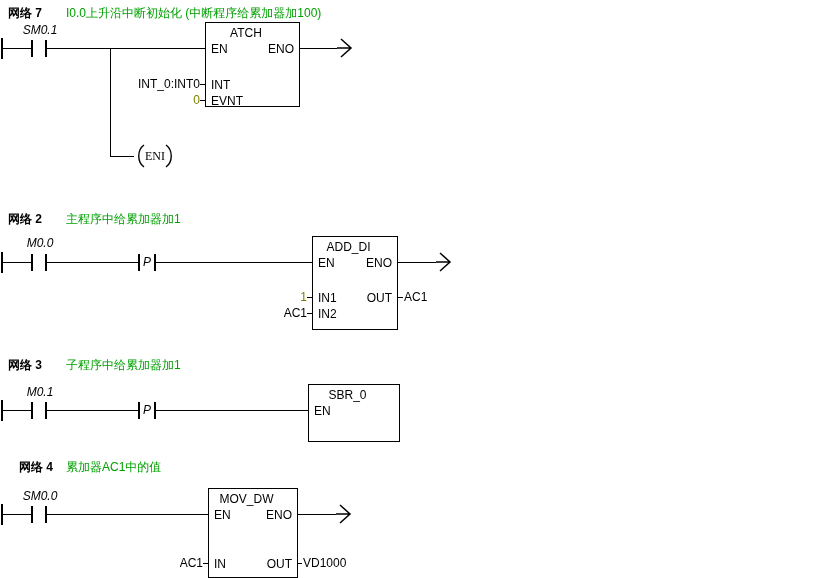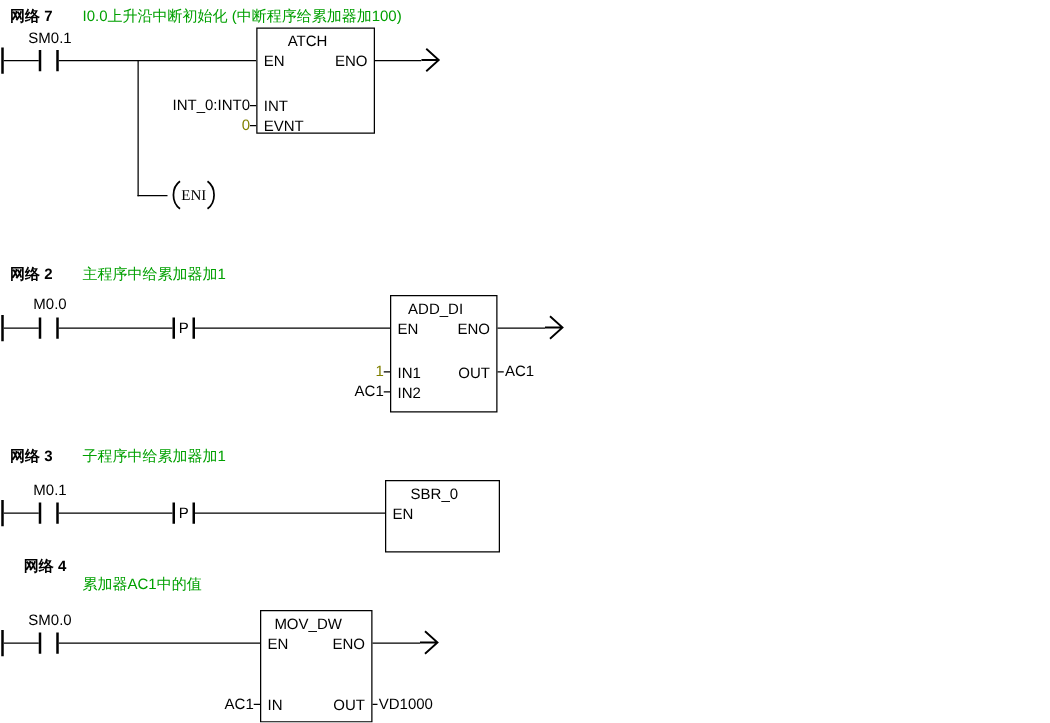--- a/index.html
+++ b/index.html
@@ -20,21 +20,21 @@
   }
   .h { position: absolute; height: 1px; background: #000; }
   .v { position: absolute; width: 1px; background: #000; }
   .rail { position: absolute; width: 2px; background: #000; }
   .cbar { position: absolute; width: 2px; height: 17px; background: #000; }
   .lbl { position: absolute; white-space: nowrap; }
   .bold { font-weight: bold; }
   .comment { color: #00a000; }
   .const { color: #808000; }
   .rt { }
-  .ctr { transform: translateX(-50%); }
+  .ctr { transform: translateX(-50%); font-style: italic; }
   .fbox { position: absolute; border: 1px solid #000; background: #fff; }
   .fbox .title { position: absolute; left: 0; right: 13px; top: 4px; text-align: center; }
   .pin-l { position: absolute; left: 5px; white-space: nowrap; }
   .pin-r { position: absolute; right: 5px; white-space: nowrap; }
   .arrow { position: absolute; width: 18px; height: 22px; }
   .coil { position: absolute; width: 44px; height: 24px; }
   .coil svg { position: absolute; left: 0; top: 0; }
   .coil .coil-txt { position: absolute; left: 50%; top: 6px; transform: translateX(-50%); white-space: nowrap; font-family: Liberation Serif, serif; }
 </style>
 </head>
@@ -135,21 +135,21 @@
     <div class="lbl ctr" style="left:147px; top:404px;">P</div>
     <div class="cbar" style="left:154px; top:402px;"></div>
   </div>
   <div class="h" style="left:156px; top:410px; width:152px;"></div>
 
   <div class="fbox" style="left:308px; top:384px; width:92px; height:58px;">
     <div class="title">SBR_0</div>
     <div class="pin-l" style="top:20px;">EN</div>
   </div>
 
-  <div class="lbl bold" style="left:8px; top:447px;padding-left:11px;">网络 4</div>
+  <div class="lbl bold" style="left:8px; top:461px;padding-left:11px;">网络 4</div>
   <div class="lbl comment" style="left:66px; top:461px;">累加器AC1中的值</div>
 
   <div class="rail" style="left:1px; top:504px; height:21px;"></div>
   <div class="h" style="left:3px; top:514px; width:28px;"></div>
   <div class="lbl ctr" style="left:40px; top:490px;">SM0.0</div>
   <div>
     <div class="cbar" style="left:31px; top:506px;"></div>
     <div class="cbar" style="left:45px; top:506px;"></div>
   </div>
   <div class="h" style="left:47px; top:514px; width:161px;"></div>

